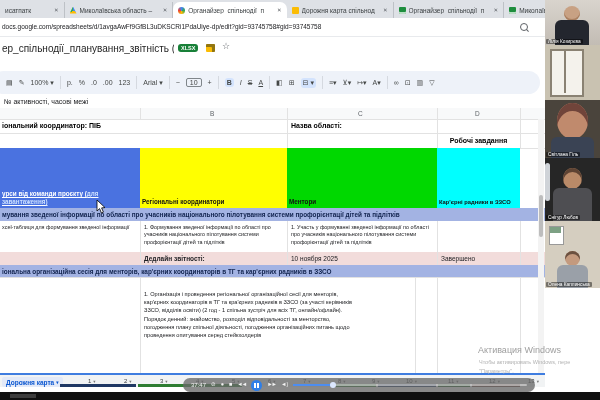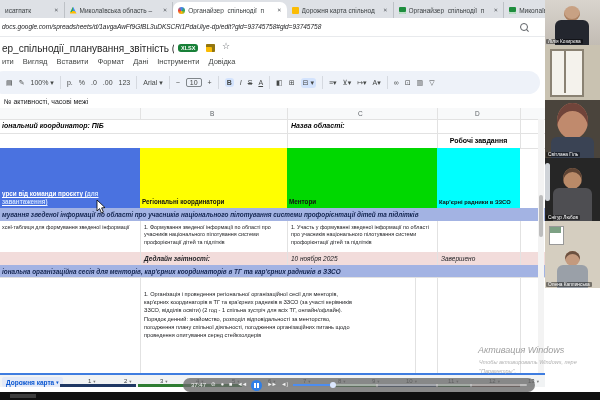--- a/index.html
+++ b/index.html
@@ -1,19 +1,19 @@
 <!DOCTYPE html>
 <html><head>
 <meta charset="utf-8">
 <style>
   html,body{margin:0;padding:0;background:#555;}
   #screen{position:relative;width:600px;height:400px;background:#fff;overflow:hidden;
     font-family:"Liberation Sans",sans-serif;color:#202124;}
   .abs{position:absolute;}
-  .nw{white-space:nowrap;font-style:italic;}
+  .nw{white-space:nowrap;}
 
   
   .tabstrip{position:absolute;left:0;top:0;width:600px;height:18px;background:#dee1e6;display:flex;align-items:flex-end;}
   .btab{height:16px;display:flex;align-items:center;gap:3px;padding:0 5px;font-size:6.5px;color:#3c4043;
     border-right:1px solid #bdc1c6;min-width:0;}
   .btab .ttl{overflow:hidden;white-space:nowrap;flex:1;}
   .btab .x{font-size:5.5px;color:#5f6368;flex:none;}
   .btab.active{background:#fff;border-radius:7px 7px 0 0;border-right:none;}
   .fav{flex:none;width:7px;height:7px;}
   .fav.drive{background:conic-gradient(#4285f4 0 33%,#fbbc04 33% 66%,#34a853 66% 100%);clip-path:polygon(50% 0,100% 100%,0 100%);}
@@ -134,29 +134,20 @@
   <div class="urlbar">
     <span class="url nw">docs.google.com/spreadsheets/d/1avgaAwFf9GfBL3uDKSCRi1PdaUiye-dp/edit?gid=93745758#gid=93745758</span>
     <span class="mag"></span>
   </div>
 
   <div class="doc-title">ер_спільнодії_планування_звітність (2)</div>
   <div class="badge">XLSX</div>
   <div class="dirico"></div>
   <div class="star">☆</div>
 
-  <div class="menus">
-    <span>ити</span>
-    <span>Вигляд</span>
-    <span>Вставити</span>
-    <span>Формат</span>
-    <span>Дані</span>
-    <span>Інструменти</span>
-    <span>Довідка</span>
-  </div>
 
   <div class="tbar">
     <span class="ic">▤</span>
     <span class="ic">✎</span>
     <span><span>100%</span> <span>▾</span></span>
     <span class="sep"></span>
     <span>р.</span>
     <span>%</span>
     <span>.0</span>
     <span>.00</span>

